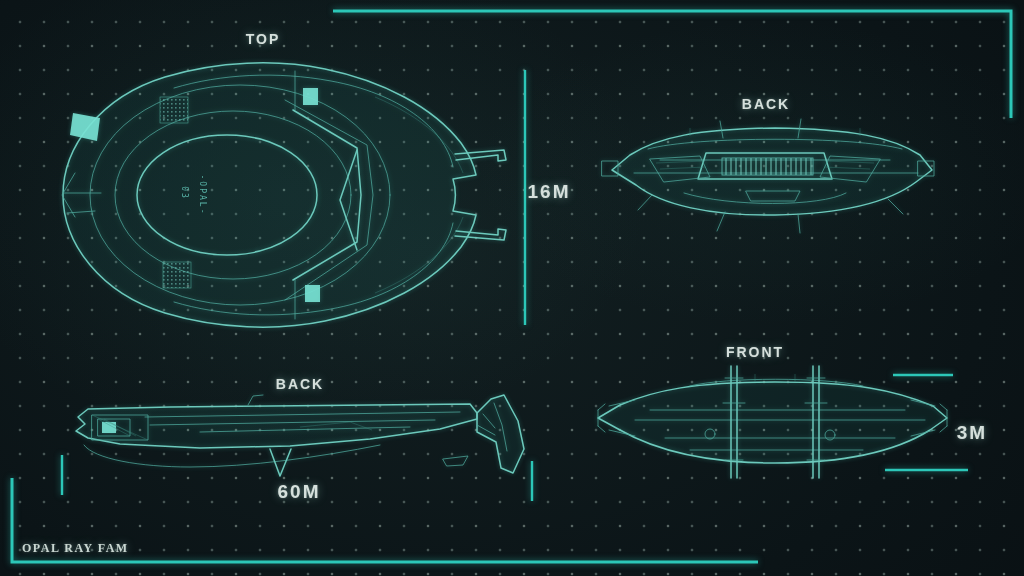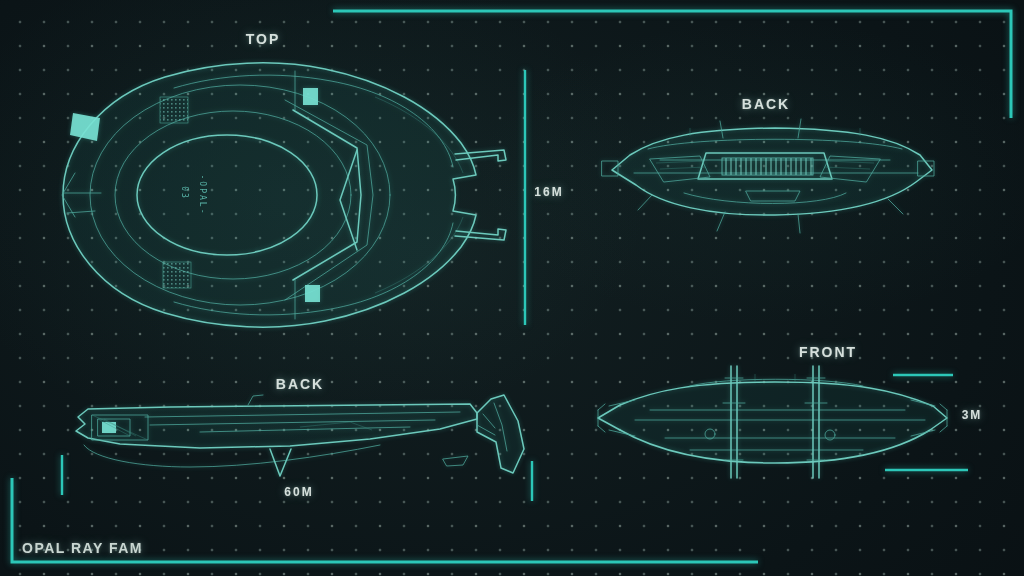--- a/index.html
+++ b/index.html
@@ -26,22 +26,22 @@
   .hatch{stroke:#4fa89c;stroke-width:0.6;opacity:.9;}
   .frame-line{stroke:#2cc7b8;stroke-width:3;fill:none;}
   .dim-line{stroke:#2cc7b8;stroke-width:2.4;fill:none;}
   g.view-art{filter:drop-shadow(0 0 2px rgba(80,220,200,0.35));}
   .frame-glow{filter:drop-shadow(0 0 3px rgba(44,199,184,0.55));}
   .label{
     position:absolute;transform:translate(-50%,-50%);
     color:#d6e0dc;font-weight:700;font-size:14px;letter-spacing:2px;white-space:nowrap;
     text-shadow:0 0 10px rgba(180,255,240,0.35), 0 0 3px rgba(230,255,250,0.25);
   }
-  .label.dim{font-size:12px;}
-  .label.footer{transform:translate(0,-50%);font-size:14px;letter-spacing:1.5px;color:#c9d6d1;}
+  .label.dim{font-size:19px;}
+  .label.footer{transform:translate(0,-50%);font-size:12px;letter-spacing:1.5px;color:#c9d6d1;font-family:Liberation Serif, serif;}
   .hull-text{
     position:absolute;transform:translate(-50%,-50%) rotate(90deg);
     color:#58b3a7;font-family:"DejaVu Sans Mono",monospace;font-size:8px;letter-spacing:2px;white-space:nowrap;
   }
 </style>
 </head>
 <body>
 
 <div class="screen">
   <div class="dots"></div>
@@ -131,23 +131,23 @@
       <rect class="s-bright" x="52" y="37" width="14" height="11" opacity="0.45"></rect>
       <path class="s-faint" d="M48,34 L80,51 M54,34 L86,51 M42,30 L98,55"></path>
       <path class="s-thin" d="M198,20 L203,11 L213,10"></path>
       <path class="s-faint" d="M250,42 L300,37 L322,45"></path>
     </g>
   </svg>
 
   <div class="label" style="left:263px;top:39px">TOP</div>
   <div class="label" style="left:766px;top:104px">BACK</div>
   <div class="label" style="left:300px;top:384px">BACK</div>
-  <div class="label" style="left:828px;top:352px">FRONT</div>
+  <div class="label" style="left:755px;top:352px">FRONT</div>
 
   <div class="label dim" style="left:549px;top:192px">16M</div>
   <div class="label dim" style="left:299px;top:492px">60M</div>
-  <div class="label dim" style="left:972px;top:415px">3M</div>
+  <div class="label dim" style="left:972px;top:433px">3M</div>
 
   <div class="hull-text" style="left:202px;top:195px">-OPAL-</div>
   <div class="hull-text" style="left:184px;top:193px">03</div>
 
   <div class="label footer" style="left:22px;top:548px">OPAL RAY FAM</div>
 </div>
 
 </body></html>

